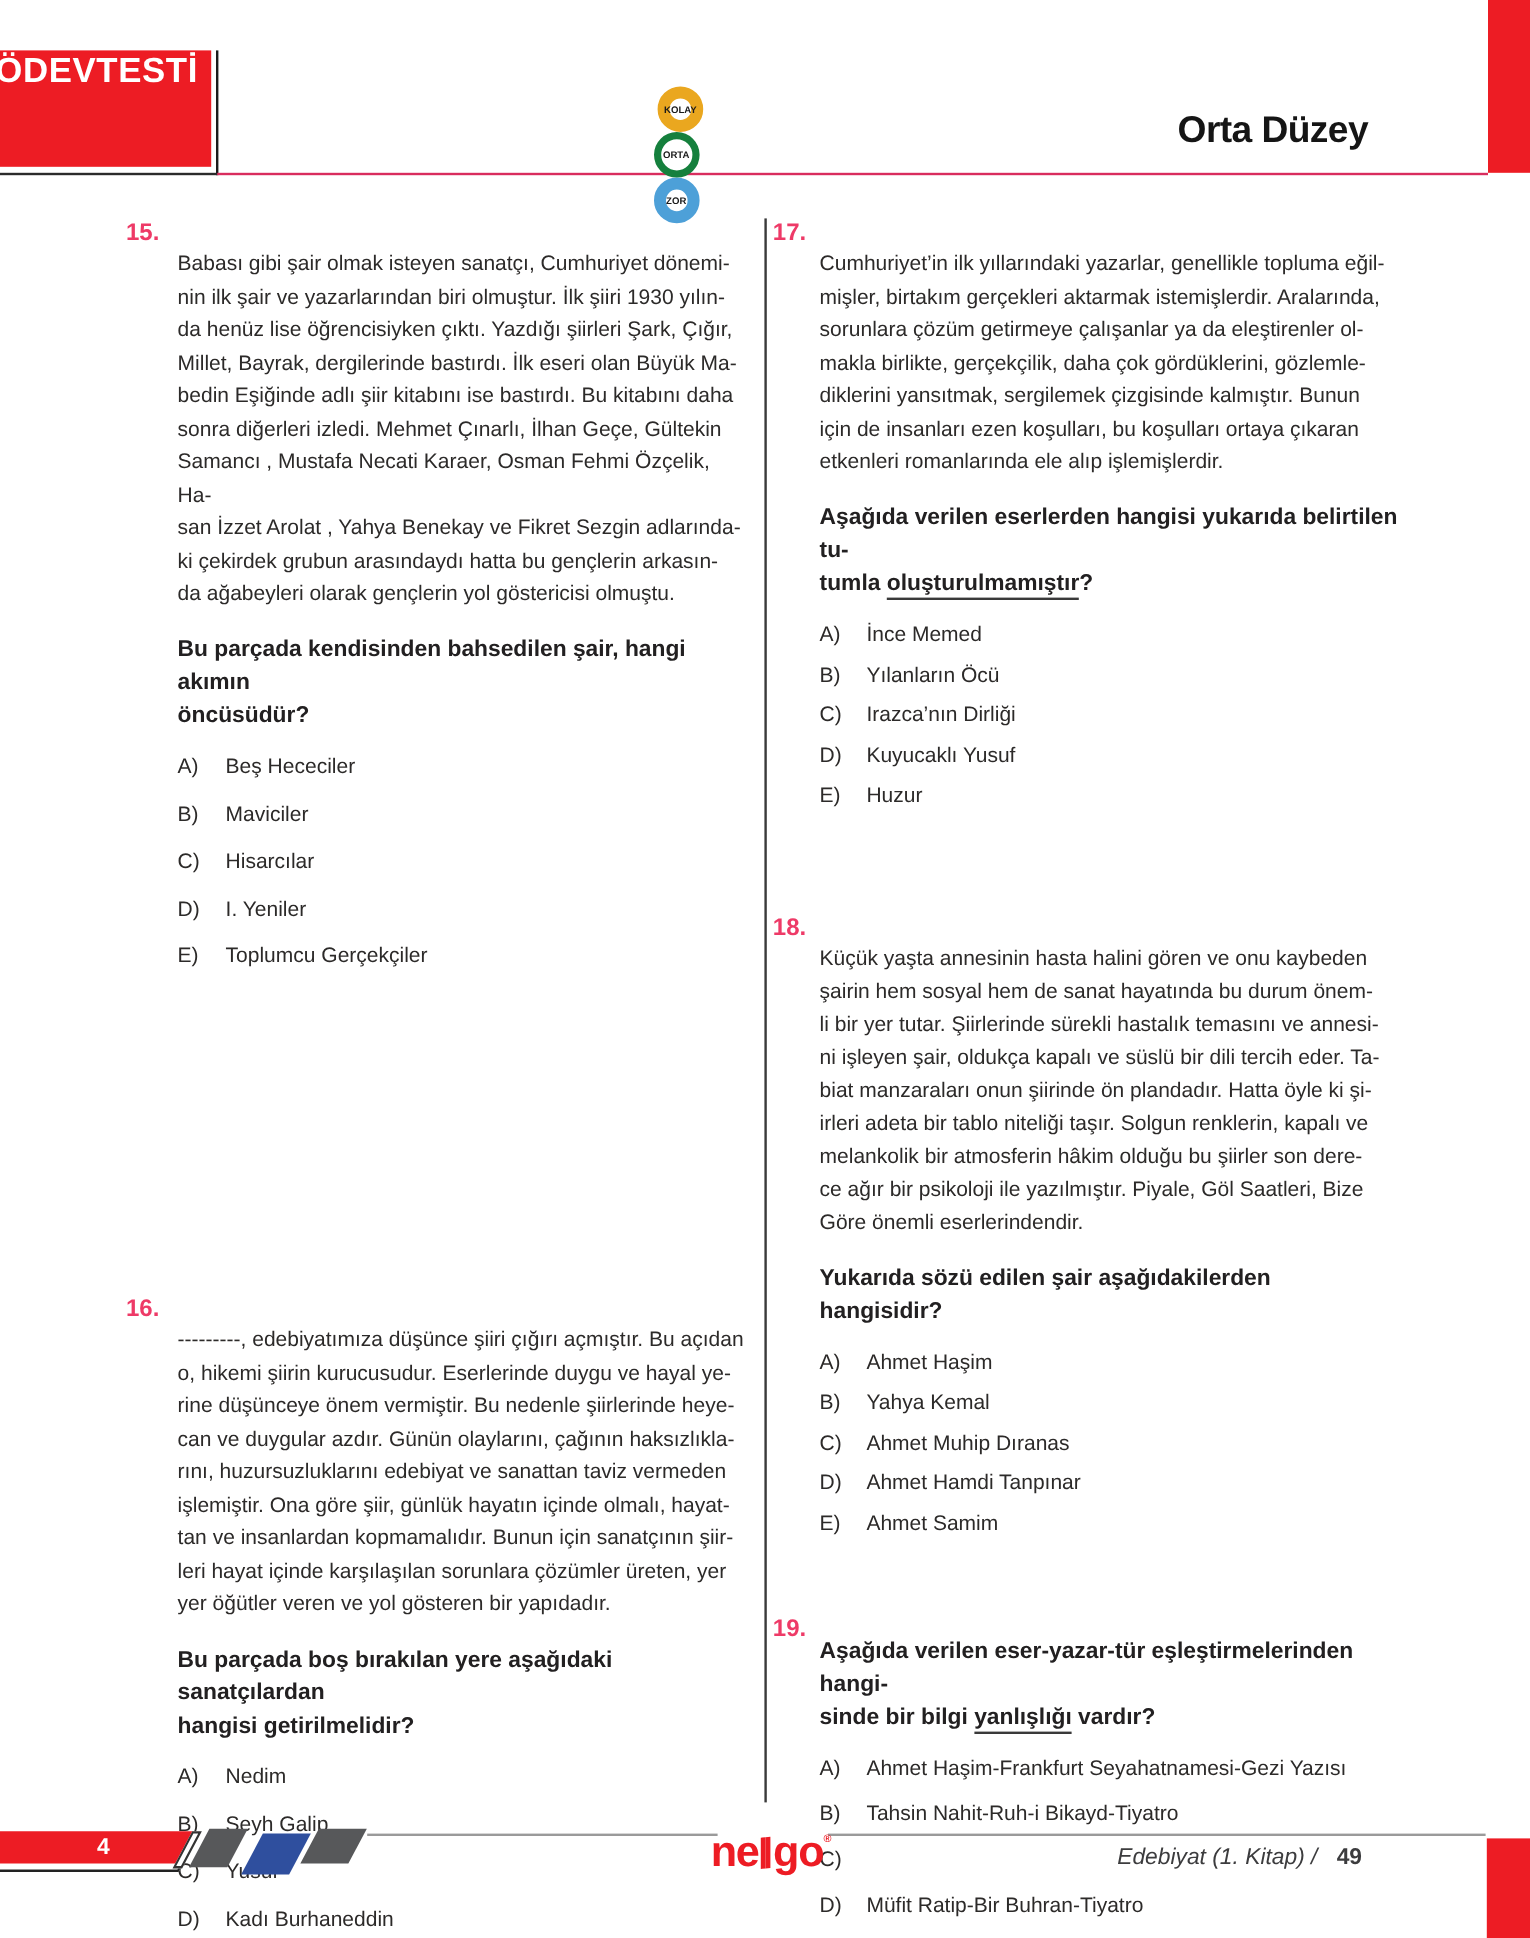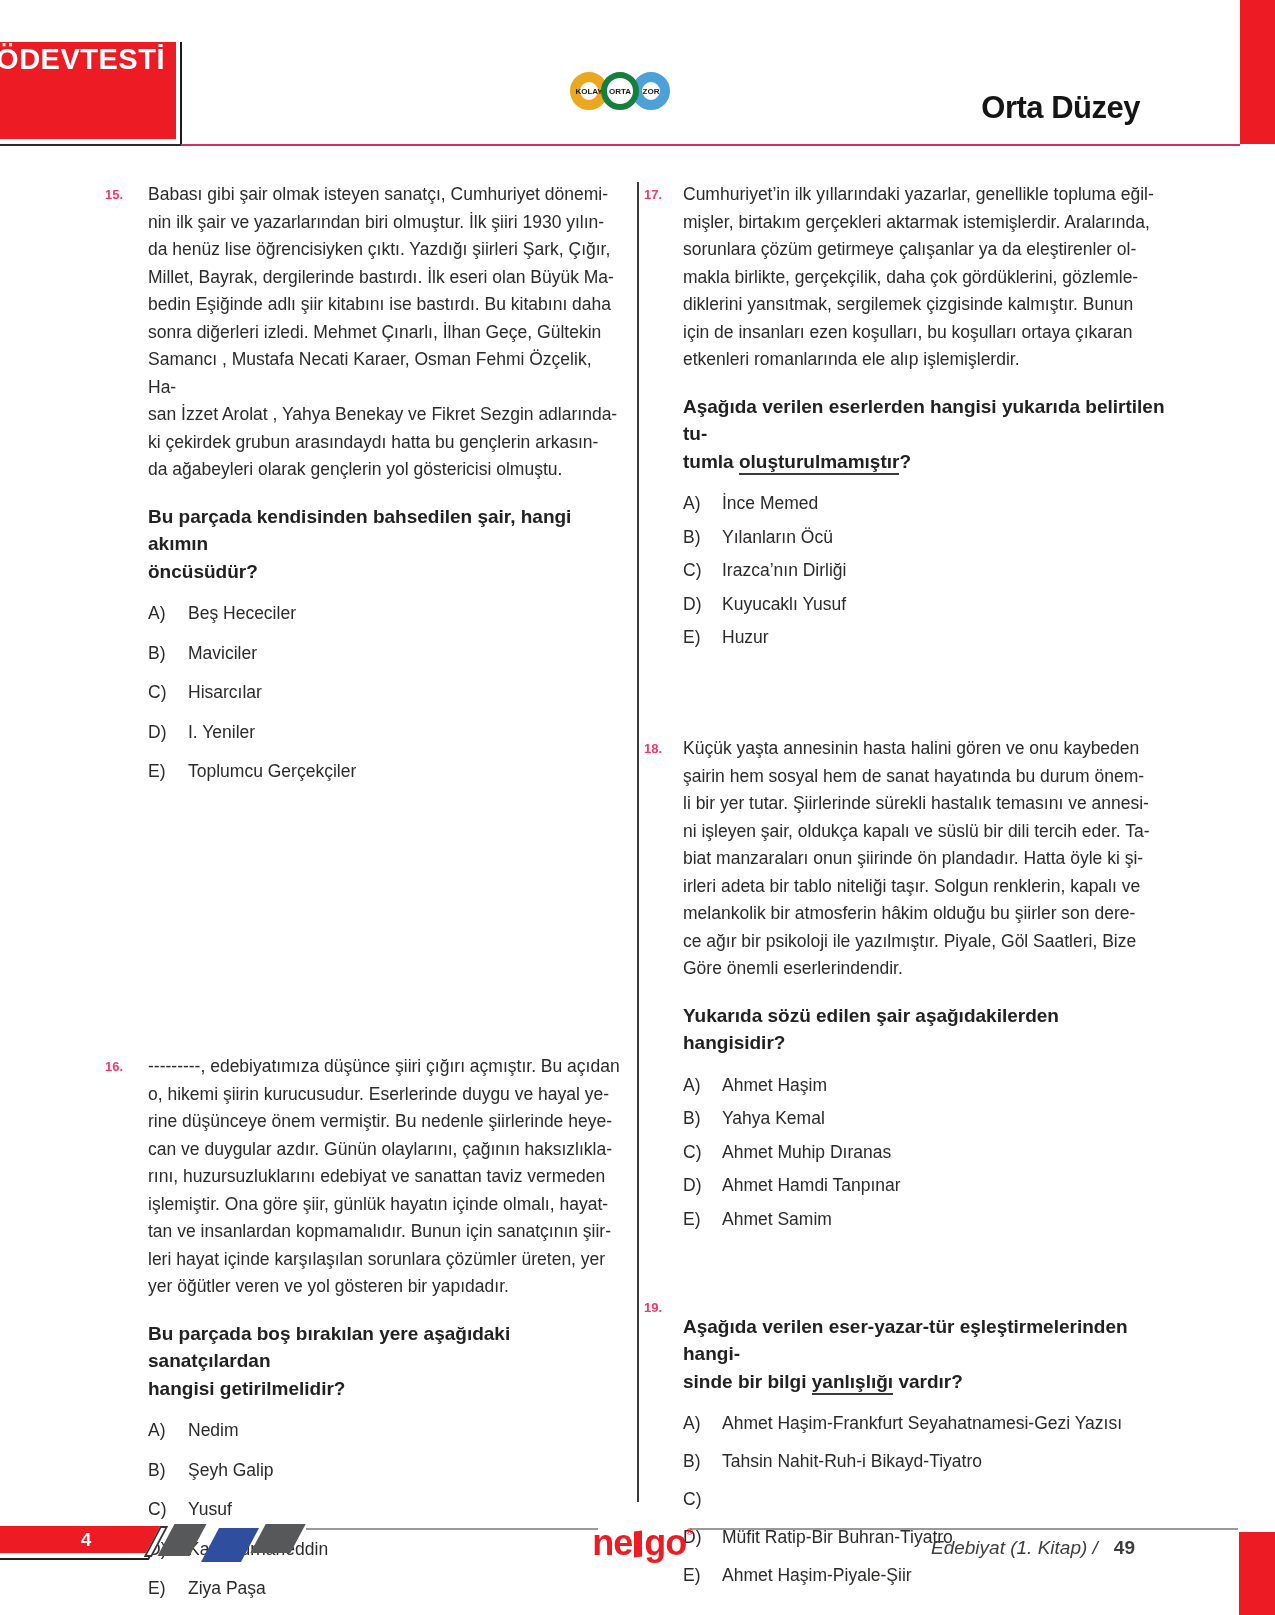--- a/index.html
+++ b/index.html
@@ -17,21 +17,21 @@
     position:absolute; left:0; top:42px; width:176px; height:97px;
     background:#ed1c24; color:#fff;
     display:flex; flex-direction:row; justify-content:center;
     text-align:right; padding-right:15px;
     font-weight:bold; font-size:29px; line-height:34px; letter-spacing:.5px;
   }
   .odev-box-divider {
     position:absolute; left:180px; top:42px; width:2px; height:104px; background:#1b1b1b;
   }
   .badges {
-    position:absolute; left:570px; top:72px; display:flex; align-items:center;
+    position:absolute; left:548px; top:72px; display:flex; align-items:center;flex-direction:column;
   }
   .ring {
     width:38px; height:38px; border-radius:50%; background:#fff;
     display:flex; align-items:center; justify-content:center;
     font-weight:bold; font-size:8px; color:#1a1a1a; letter-spacing:0;
   }
   .ring-kolay { border:10px solid #eaa71f; z-index:1; }
   .ring-orta  { border:6px solid #15803d; z-index:3; margin-left:-7px; }
   .ring-zor   { border:10px solid #4da0d8; z-index:2; margin-left:-7px; }
   .level-title {
@@ -52,27 +52,27 @@
   .column { position:absolute; top:181px; }
   .col-left  { left:105px; width:515px; }
   .col-right { left:644px; width:522px; }
   .column-divider {
     position:absolute; left:637px; top:182px; width:2px; height:1320px; background:#3a3a3a;
   }
 
   
   .question { display:flex; align-items:flex-start; }
   .qnum {
-    flex:none; width:43px; font-weight:bold; font-size:13px;
+    flex:none; width:43px; font-weight:bold; font-size:20px;
     line-height:27.5px; color:#ee3a67;
   }
   .col-right .qnum { width:39px; }
   .qcontent { flex:1; min-width:0; }
   .qbody {
-    font-size:17.5px; line-height:27.5px; white-space:pre-line; color:#2c2a29;
+    font-size:17.5px; line-height:27.5px; white-space:pre-line; color:#2c2a29;margin-top:25px;
   }
   .qbody:empty { display:none; }
   .prompt {
     font-weight:bold; font-size:19px; line-height:27.5px;
     white-space:pre-line; margin-top:19px; color:#222021;
   }
   .qbody:empty + .prompt { margin-top:0; }
   .u { border-bottom:2.5px solid #3a3a3a; padding-bottom:1px; }
   .u:empty { border-bottom:none; }
   .options { margin-top:16px; }

